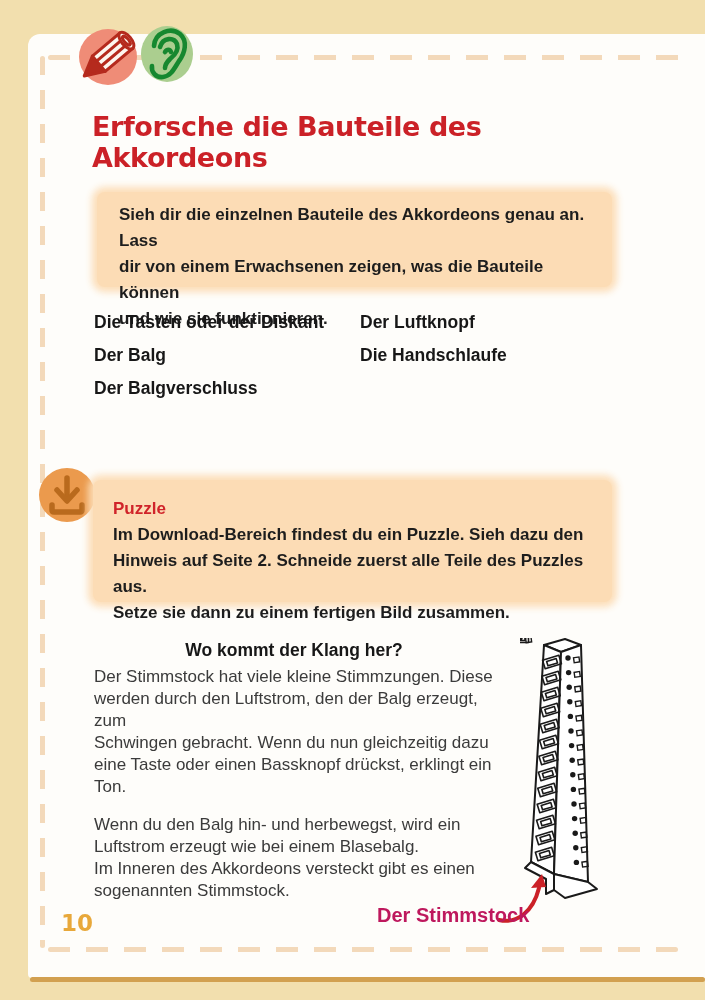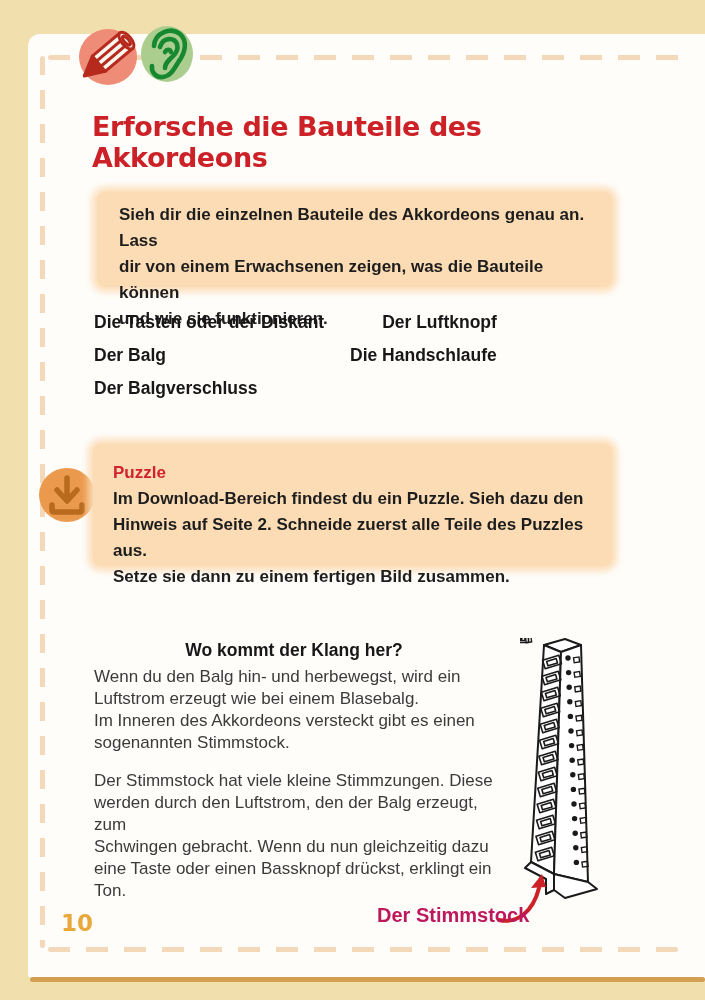--- a/index.html
+++ b/index.html
@@ -51,26 +51,26 @@
     box-shadow:0 0 7px 5px rgba(252,220,181,.95);
     border-radius:8px;
   }
   .intro-box{ left:97px; top:192px; width:515px; height:95px; padding:10px 16px 4px 22px; }
   .box-text{
     font-size:17px; font-weight:bold; line-height:26px; color:#1d1d1d;
     white-space:pre-line;
   }
   .parts-col{ position:absolute; top:312px; }
   .parts-col.left{ left:94px; }
-  .parts-col.right{ left:350px;text-align:right; }
+  .parts-col.right{ left:360px; }
   .parts-col div{
     font-size:17.5px; font-weight:bold; color:#171717;
     height:33px; line-height:20px;
   }
-  .puzzle-box{ left:93px; top:444px; width:519px; height:122px; padding:19px 10px 0 20px; }
+  .puzzle-box{ left:93px; top:480px; width:519px; height:122px; padding:19px 10px 0 20px; }
   .puzzle-heading{
     font-size:17px; font-weight:bold; color:#d0242a; margin-bottom:3px;
   }
   .sound{ position:absolute; left:94px; top:640px; width:400px; }
   .sound h3{ font-size:17.5px; font-weight:bold; color:#171717; margin-bottom:5px;text-align:center; }
   .sound p{
     font-size:17px; line-height:22px; color:#3b3b3b; white-space:pre-line;
   }
   .sound p + p{ margin-top:16px; }
   .stimmstock-label{
@@ -143,29 +143,29 @@
 
 <div class="soft-box puzzle-box">
   <div class="puzzle-heading">Puzzle</div>
   <div class="box-text">Im Download-Bereich findest du ein Puzzle. Sieh dazu den
 Hinweis auf Seite 2. Schneide zuerst alle Teile des Puzzles aus.
 Setze sie dann zu einem fertigen Bild zusammen.</div>
 </div>
 
 <div class="sound">
   <h3>Wo kommt der Klang her?</h3>
-  <p>Wenn du den Balg hin- und herbewegst, wird ein
-Luftstrom erzeugt wie bei einem Blasebalg.
-Im Inneren des Akkordeons versteckt gibt es einen
-sogenannten Stimmstock.</p>
   <p>Der Stimmstock hat viele kleine Stimmzungen. Diese
 werden durch den Luftstrom, den der Balg erzeugt, zum
 Schwingen gebracht. Wenn du nun gleichzeitig dazu
 eine Taste oder einen Bassknopf drückst, erklingt ein
 Ton.</p>
+  <p>Wenn du den Balg hin- und herbewegst, wird ein
+Luftstrom erzeugt wie bei einem Blasebalg.
+Im Inneren des Akkordeons versteckt gibt es einen
+sogenannten Stimmstock.</p>
 </div>
 
 <svg class="icon-abs" style="left:520px;top:638px" width="92" height="262" viewBox="0 0 92 262">
   <g fill="#ffffff" stroke="#1a1a1a" stroke-width="2" stroke-linejoin="round">
 
     <path d="M24,7 L45,1 L61,7 L41,14 Z"></path>
 
     <path d="M24,7 L41,14 L34,236 L11,224 Z"></path>
 
     <path d="M41,14 L61,7 L68,244 L34,236 Z"></path>

